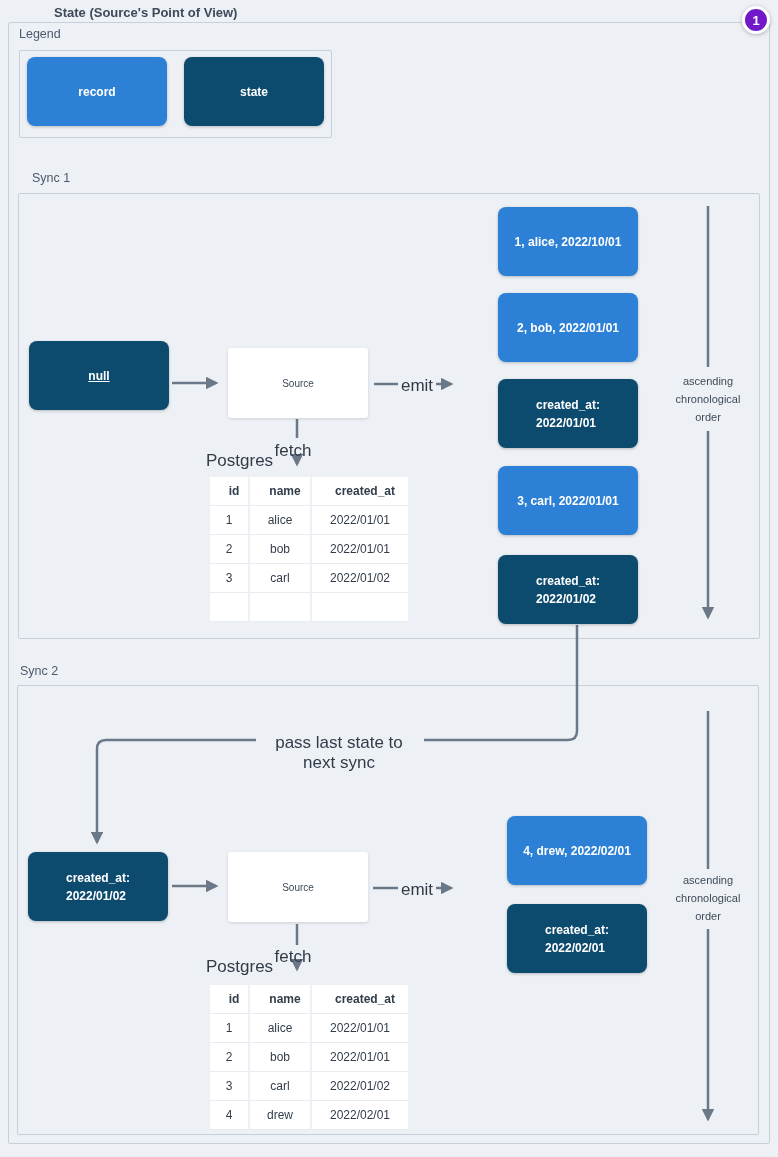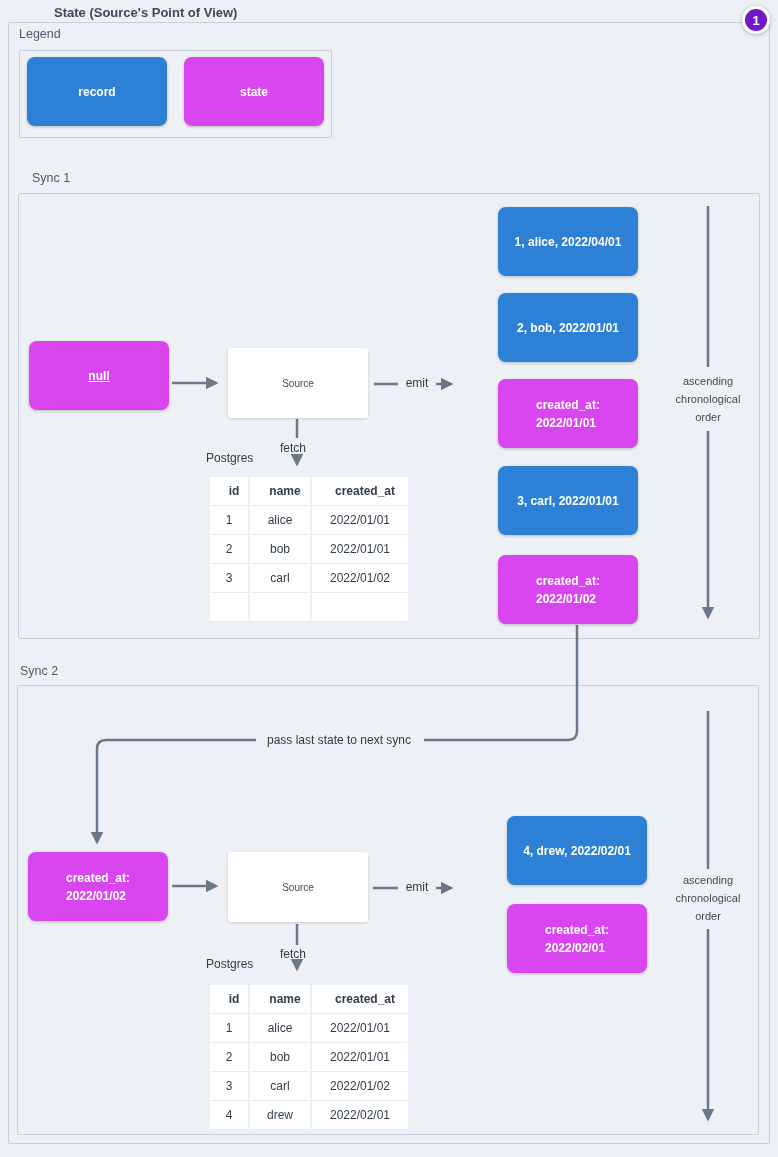--- a/index.html
+++ b/index.html
@@ -16,27 +16,27 @@
     color:#fff;font-size:13px;font-weight:700;display:flex;align-items:center;justify-content:center;
     box-shadow:0 1px 4px rgba(0,0,0,.25);z-index:6;
   }
   .msg{
     position:absolute;width:140px;height:69px;border-radius:8px;
     display:flex;align-items:center;justify-content:center;text-align:left;
     color:#ffffff;font-size:12px;font-weight:700;line-height:18px;
     box-shadow:0 1px 3px rgba(16,22,26,.25);white-space:pre-line;z-index:3;
   }
   .rec{background:#2c80d5;}
-  .sta{background:#d946ef;}
+  .sta{background:#0c4a6e;}
   .srcbox{
     position:absolute;width:140px;height:70px;border-radius:3px;background:#ffffff;
     display:flex;align-items:center;justify-content:center;
     font-size:10px;color:#3e4a5a;box-shadow:0 1px 3px rgba(16,22,26,.15);z-index:3;
   }
-  .flowlbl{position:absolute;font-size:12px;color:#323c49;text-align:center;z-index:4;}
+  .flowlbl{position:absolute;font-size:17px;color:#323c49;text-align:center;z-index:4;}
   .ordernote{
     position:absolute;width:120px;font-size:11px;color:#3f4b59;line-height:18px;
     text-align:center;white-space:pre-line;z-index:4;
   }
   table.db{position:absolute;border-collapse:separate;border-spacing:2px 0;z-index:3;}
   table.db th,table.db td{
     background:#ffffff;font-size:12px;color:#323d4a;text-align:center;
     height:28px;padding:0 6px;border-bottom:1px solid #e8ecf1;font-weight:400;
   }
   table.db th{font-weight:700;padding-left:16px;}
@@ -96,21 +96,21 @@
 
   <div class="sec-label" style="left:19px;top:171px;margin-left:13px;">Sync 1</div>
   <div class="frame" style="left:18px;top:193px;width:740px;height:444px;"></div>
 
   <div class="msg sta" style="left:29px;top:341px;text-decoration:underline;">null</div>
   <div class="srcbox" style="left:228px;top:348px;">Source</div>
   <div class="flowlbl" style="left:399px;top:376px;width:36px;">emit</div>
   <div class="flowlbl" style="left:271px;top:441px;width:44px;">fetch</div>
   <div class="flowlbl" style="left:206px;top:451px;width:54px;text-align:left;">Postgres</div>
 
-  <div class="msg rec" style="left:498px;top:207px;">1, alice, 2022/04/01</div>
+  <div class="msg rec" style="left:498px;top:207px;">1, alice, 2022/10/01</div>
   <div class="msg rec" style="left:498px;top:293px;">2, bob, 2022/01/01</div>
   <div class="msg sta" style="left:498px;top:379px;">created_at:
 2022/01/01</div>
   <div class="msg rec" style="left:498px;top:466px;">3, carl, 2022/01/01</div>
   <div class="msg sta" style="left:498px;top:555px;">created_at:
 2022/01/02</div>
 
   <div class="ordernote" style="left:648px;top:372px;">ascending
 chronological
 order</div>

